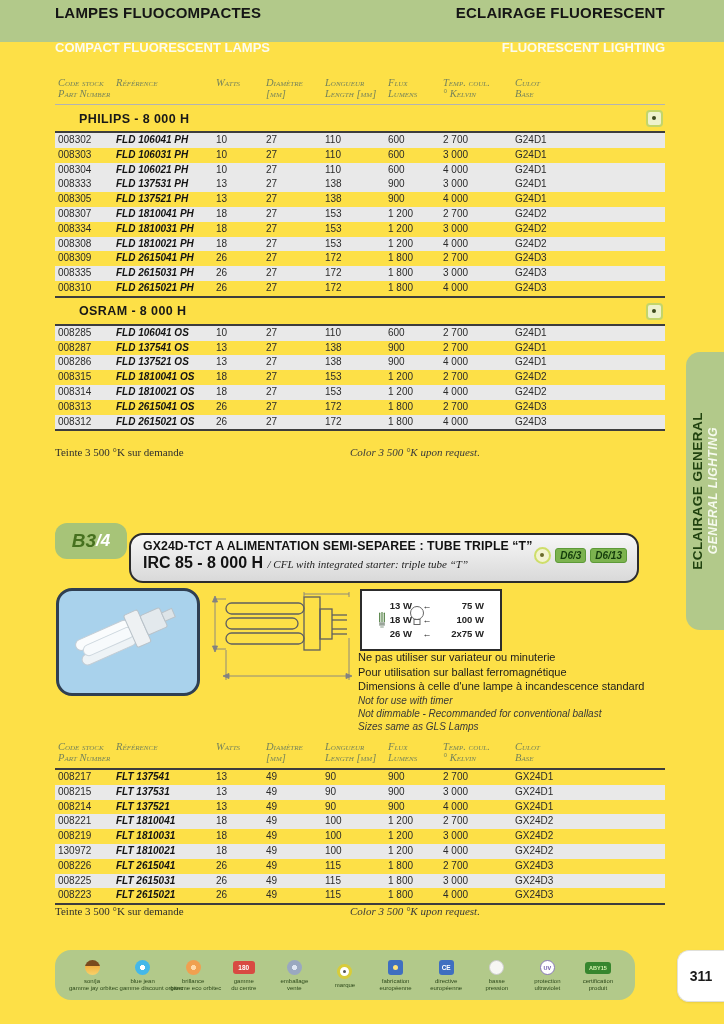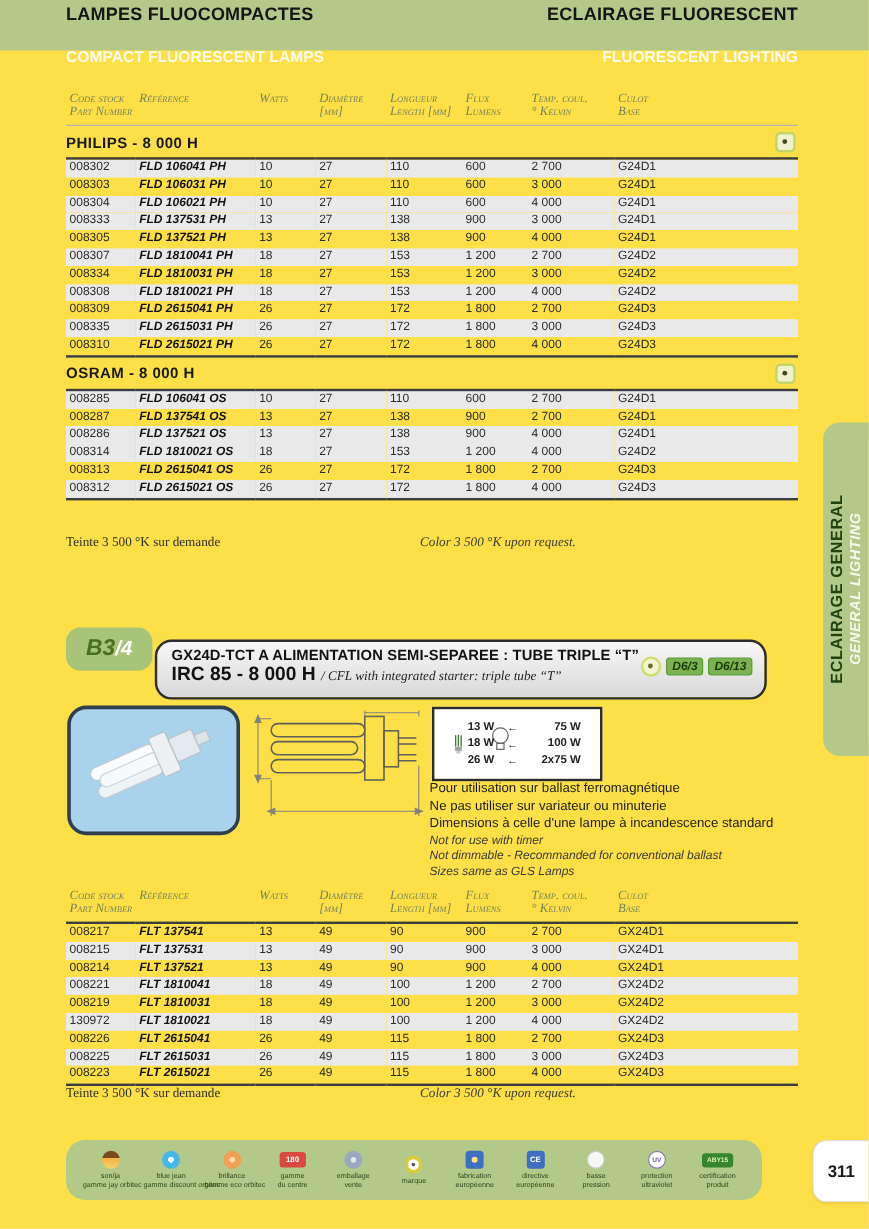--- a/index.html
+++ b/index.html
@@ -22,21 +22,21 @@
       color:#76835a;font-size:10.5px;line-height:11px;}
   .th1,.th2{display:block;}
   thead{border-bottom:1px solid #b3b3b3;}
   #table2 thead{border-bottom:1.5px solid #777;}
   tbody.rows{border-top:2px solid #3d3d3d;border-bottom:2px solid #3d3d3d;}
   tbody.rows td{padding:2px 0 2px 3px;height:10.8px;line-height:10.8px;overflow:hidden;}
   tr.shade{background:#e9e9e9;}
   .c-ref{font-weight:bold;font-style:italic;color:#131313;}
   tbody.sec td{padding:5px 2px 4px 0;}
   .sec-row{display:flex;justify-content:space-between;align-items:center;}
-  .sec-label{font-size:12.5px;font-weight:bold;color:#181818;letter-spacing:.4px;}
+  .sec-label{font-size:12.5px;font-weight:bold;color:#181818;letter-spacing:.4px;margin-left:24px;}
   .sec-icon{width:13px;height:13px;border:2px solid #c3d56a;border-radius:4px;background:#eef2cd;position:relative;}
   .sec-icon::after{content:"";position:absolute;left:4px;top:4px;width:4px;height:4px;border-radius:50%;background:#3d4a1e;}
 
   .footline{position:absolute;left:55px;width:610px;font-family:"Liberation Serif",serif;font-size:11px;color:#2e2e2e;}
   #foot1{top:446px;} #foot2{top:905px;}
   .fnote-en{position:absolute;left:295px;top:0;font-style:italic;color:#3a3a3a;}
 
   
   .banner-badge{position:absolute;left:55px;top:523px;width:72px;height:36px;background:#a7c478;
       border-radius:12px;display:flex;align-items:center;justify-content:center;font-weight:bold;font-style:italic;}
@@ -318,20 +318,30 @@
         </tr>
         <tr class="shade">
           <td class="c-code">008286</td>
           <td class="c-ref">FLD 137521 OS</td>
           <td class="c-num">13</td>
           <td class="c-num">27</td>
           <td class="c-num">138</td>
           <td class="c-num">900</td>
           <td class="c-num">4 000</td>
           <td class="c-num">G24D1</td>
+        </tr>
+        <tr>
+          <td class="c-code">008315</td>
+          <td class="c-ref">FLD 1810041 OS</td>
+          <td class="c-num">18</td>
+          <td class="c-num">27</td>
+          <td class="c-num">153</td>
+          <td class="c-num">1 200</td>
+          <td class="c-num">2 700</td>
+          <td class="c-num">G24D2</td>
         </tr>
         <tr class="shade">
           <td class="c-code">008314</td>
           <td class="c-ref">FLD 1810021 OS</td>
           <td class="c-num">18</td>
           <td class="c-num">27</td>
           <td class="c-num">153</td>
           <td class="c-num">1 200</td>
           <td class="c-num">4 000</td>
           <td class="c-num">G24D2</td>
@@ -455,22 +465,22 @@
       <div class="eq-row">
         <span class="eq-cfl">26 W</span>
         <span class="eq-arrow">←</span>
         <span class="eq-gls">2x75 W</span>
       </div>
     </div>
   </div>
 
   <div class="notes">
     <div>
+        <div class="note-fr">Ne pas utiliser sur variateur ou minuterie</div>
         <div class="note-fr">Pour utilisation sur ballast ferromagnétique</div>
-        <div class="note-fr">Ne pas utiliser sur variateur ou minuterie</div>
         <div class="note-fr">Dimensions à celle d'une lampe à incandescence standard</div>
       </div>
     <div>
         <div class="note-en">Not for use with timer</div>
         <div class="note-en">Not dimmable - Recommanded for conventional ballast</div>
         <div class="note-en">Sizes same as GLS Lamps</div>
       </div>
   </div>
 
   <table class="cat-table" id="table2">

